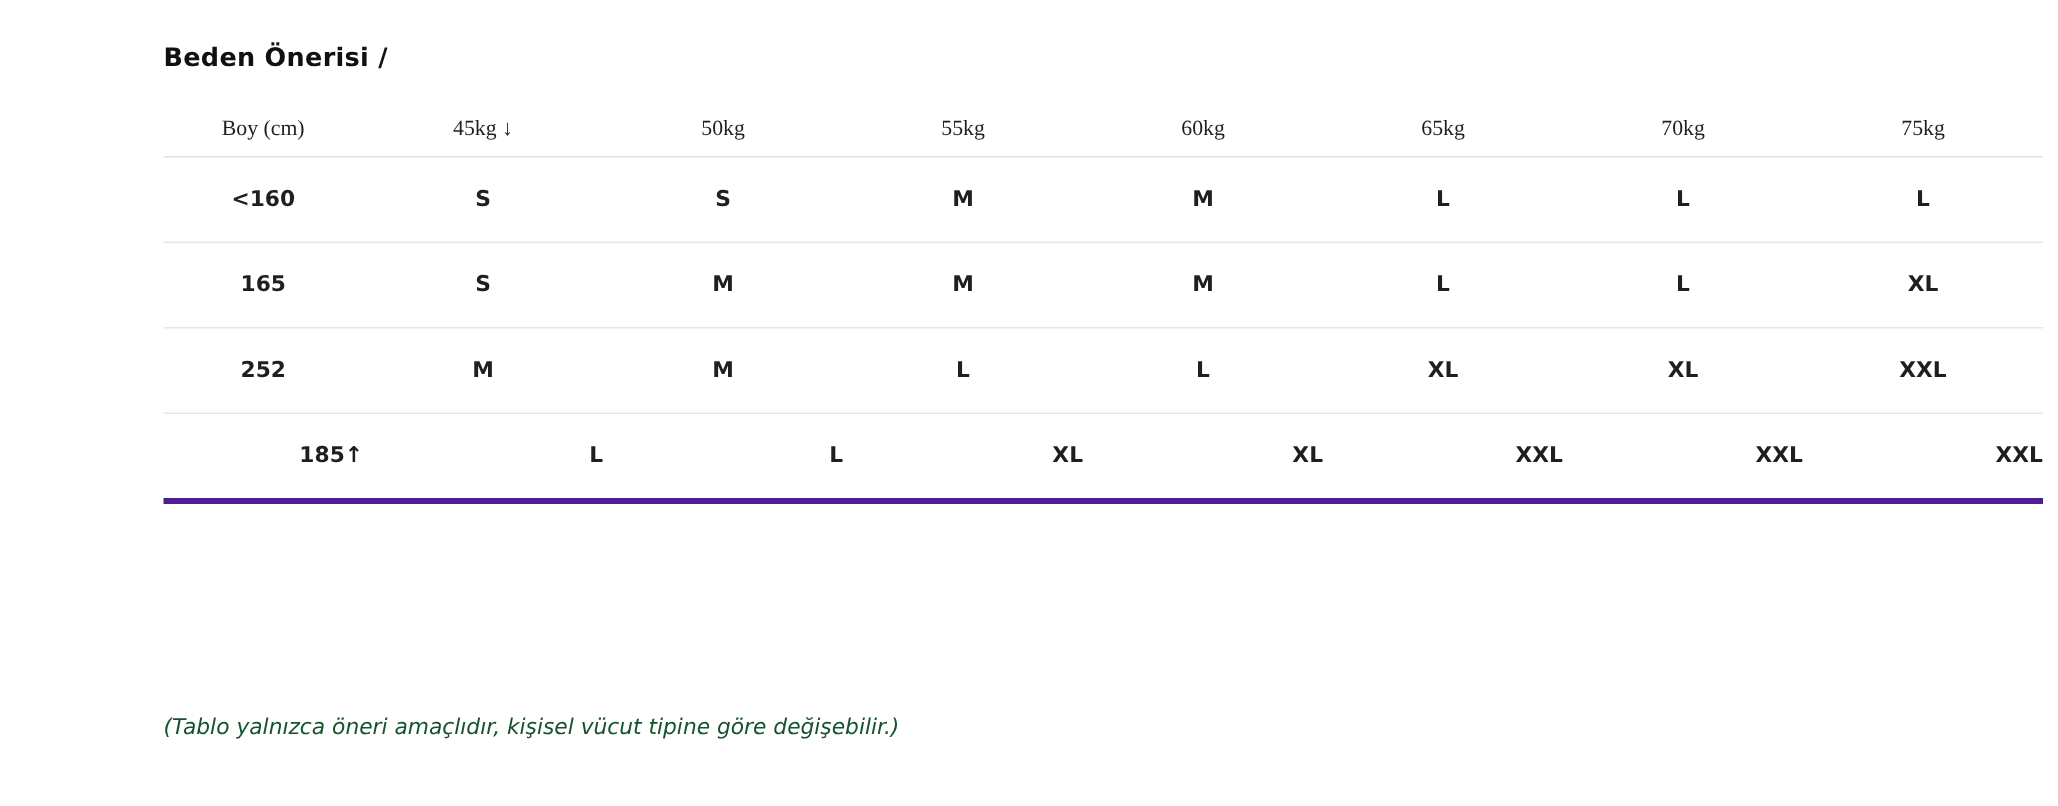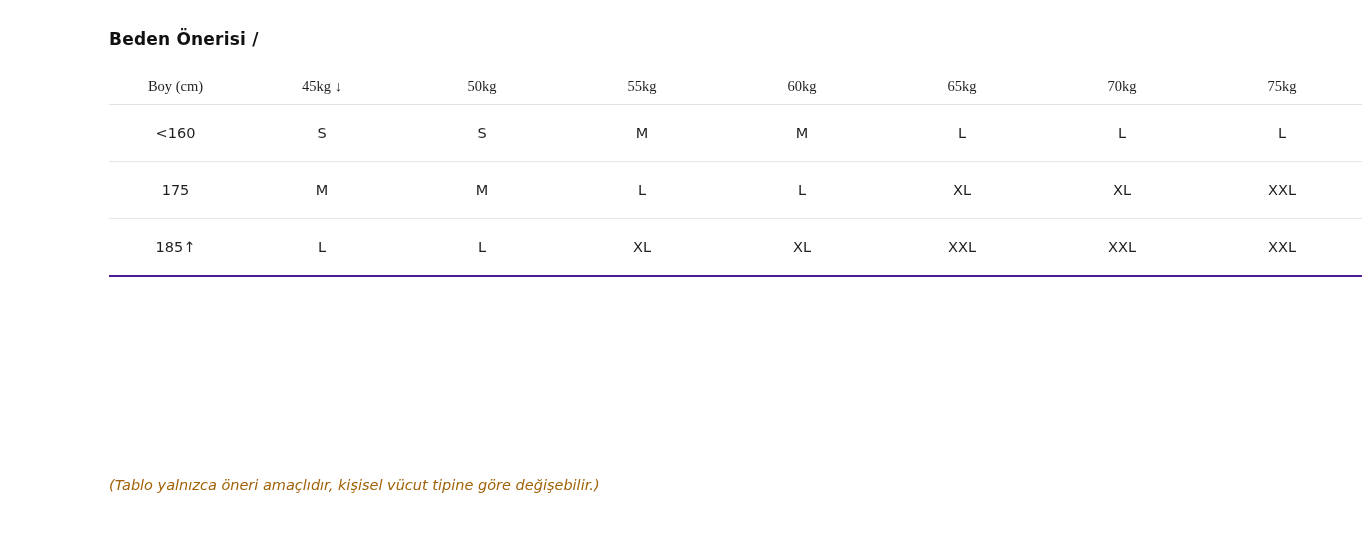--- a/index.html
+++ b/index.html
@@ -35,51 +35,52 @@
     top: 68px;
     width: 1155px;
     border-collapse: collapse;
     table-layout: fixed;
   }
   table.size-table th,
   table.size-table td {
     text-align: center;
     font-size: 14.5px;
     color: #1f1f1f;
-    font-weight: normal;
+    font-weight: bold;
     padding: 0;
     border: 0;
   }
   table.size-table thead th {
     height: 36px;
     vertical-align: middle;
     border-bottom: 1px solid #e2e2e2;
     font-weight: normal;
     font-family: Liberation Serif, serif;
   }
   table.size-table tbody td {
     height: 56px;
     vertical-align: middle;
     border-bottom: 1px solid #e6e6e6;
   }
   table.size-table tbody tr:last-child td {
-    border-bottom: 2px solid #4c1d95;
+    border-bottom: 4px solid #4c1d95;
+    text-align: right;
   }
   table.size-table col.c0 { width: 133px; }
   table.size-table col.cx { width: 160px; }
   .rowhead {
     font-weight: bold;
   }
   .note {
     position: absolute;
     left: 109px;
     top: 477px;
     font-size: 14.5px;
     font-style: italic;
-    color: #a16207;
+    color: #14532d;
   }
 </style>
 </head>
 <body>
 
 <div class="page">
 
   <div class="title">Beden Önerisi /</div>
 
   <table class="size-table">
@@ -110,21 +111,31 @@
         <td class="rowhead">&lt;160</td>
         <td>S</td>
         <td>S</td>
         <td>M</td>
         <td>M</td>
         <td>L</td>
         <td>L</td>
         <td>L</td>
       </tr>
       <tr>
-        <td class="rowhead">175</td>
+        <td class="rowhead">165</td>
+        <td>S</td>
+        <td>M</td>
+        <td>M</td>
+        <td>M</td>
+        <td>L</td>
+        <td>L</td>
+        <td>XL</td>
+      </tr>
+      <tr>
+        <td class="rowhead">252</td>
         <td>M</td>
         <td>M</td>
         <td>L</td>
         <td>L</td>
         <td>XL</td>
         <td>XL</td>
         <td>XXL</td>
       </tr>
       <tr>
         <td class="rowhead">185↑</td>

